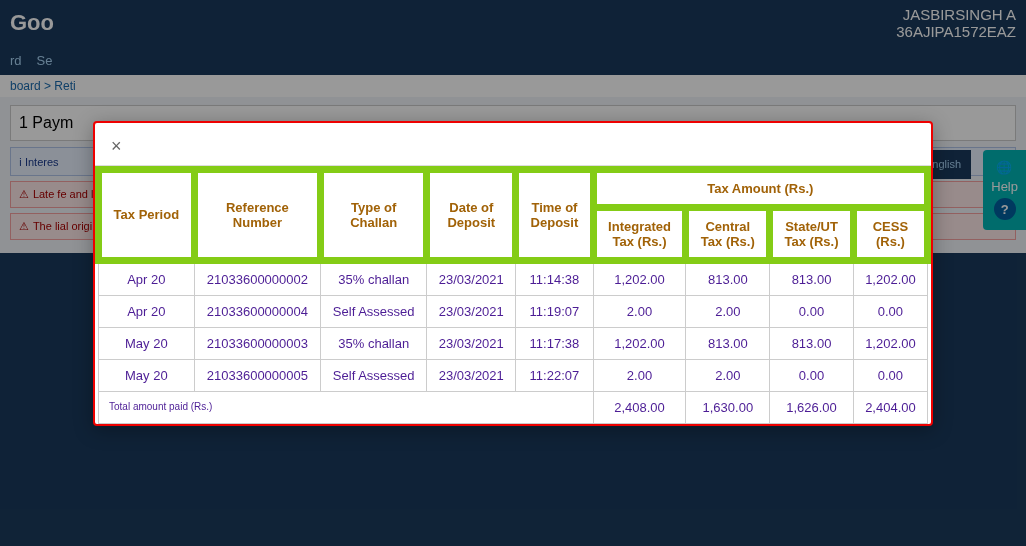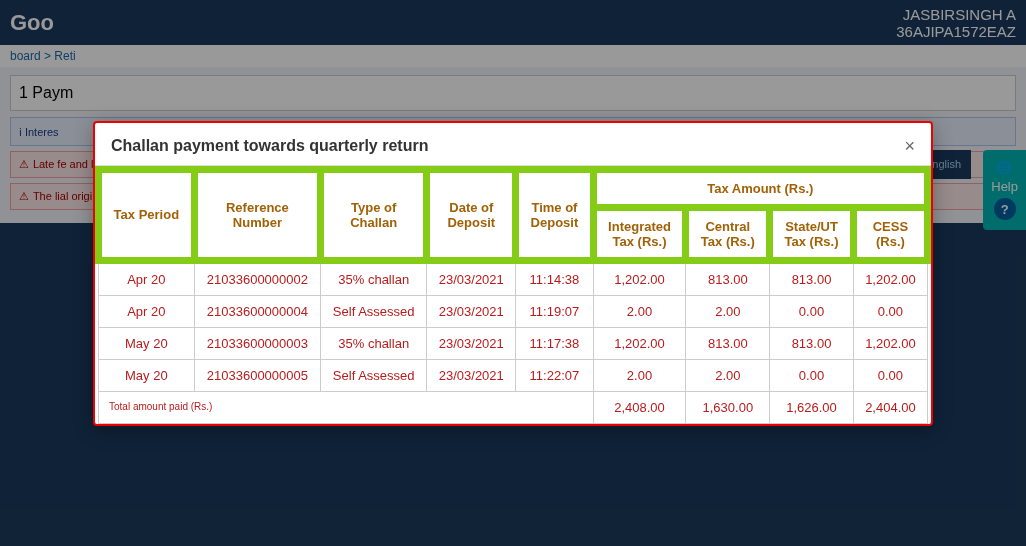--- a/index.html
+++ b/index.html
@@ -83,21 +83,21 @@
     }
 
     thead tr.header-row-2 th {
       background: #fff;
     }
 
     tbody tr td {
       border: 1px solid #ccc;
       padding: 8px 10px;
       text-align: center;
-      color: #b91c1c;
+      color: #4c1d95;
       vertical-align: middle;
     }
 
     tbody tr:nth-child(odd) td {
       background: #fff;
     }
     tbody tr:nth-child(even) td {
       background: #fff;
     }
 
@@ -228,20 +228,24 @@
 <div class="bg-page">
   <div class="bg-top">
     <div class="bg-top-title">
       <span>Goo</span>
     </div>
     <div class="bg-top-user">
       <div>JASBIRSINGH A</div>
       <div>36AJIPA1572EAZ</div>
     </div>
   </div>
+  <div class="bg-nav">
+    <span class="bg-nav-item">rd</span>
+    <span class="bg-nav-item">Se</span>
+  </div>
   <div class="bg-breadcrumb">
     <span>board &gt; Reti</span>
   </div>
   <div class="bg-content">
     <div class="bg-payment-box">
       <span>1 Paym</span>
     </div>
     <div class="bg-interest">
       ℹ <span>Interes</span>
     </div>
@@ -262,21 +266,20 @@
   <div class="side-help">
     <span>🌐</span>
     <span>Help</span>
     <span style="background:#005f9e;border-radius:50%;width:22px;height:22px;display:flex;align-items:center;justify-content:center;color:white;font-weight:bold;">?</span>
   </div>
 </div>
 
 <div class="modal-overlay">
   <div class="modal">
     <div class="modal-header">
-      <span class="modal-title">Challan payment towards quarterly return</span>
       <button class="modal-close">×</button>
     </div>
     <div class="modal-body">
       <table>
         <thead>
           <tr class="header-row-1">
             <th rowspan="2">Tax Period</th>
             <th rowspan="2">Reference<br>Number</th>
             <th rowspan="2">Type of<br>Challan</th>
             <th rowspan="2">Date of<br>Deposit</th>

